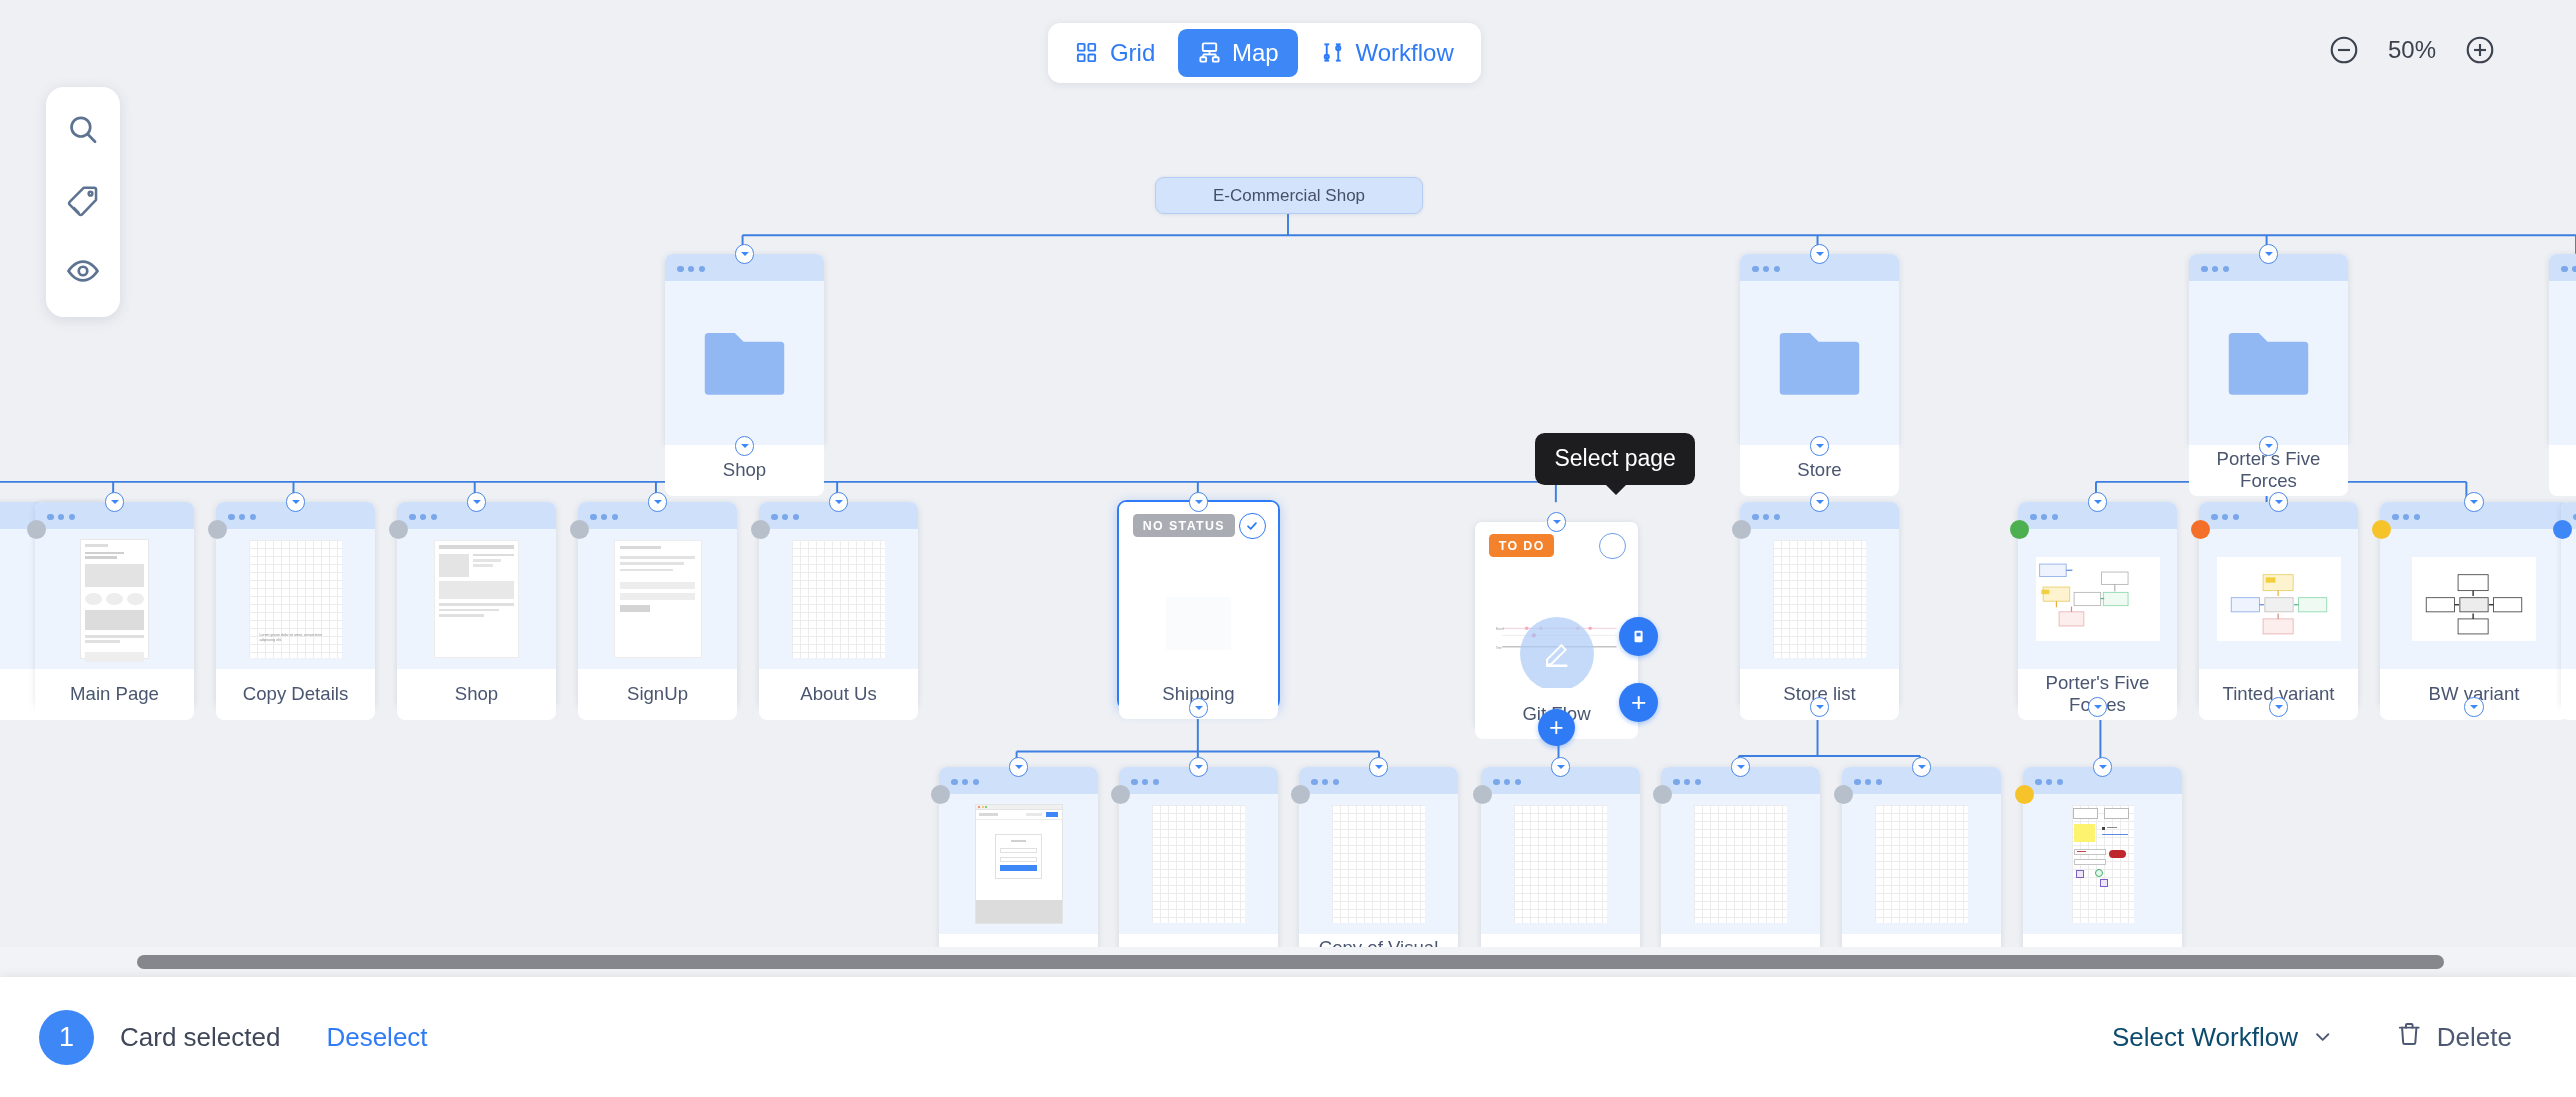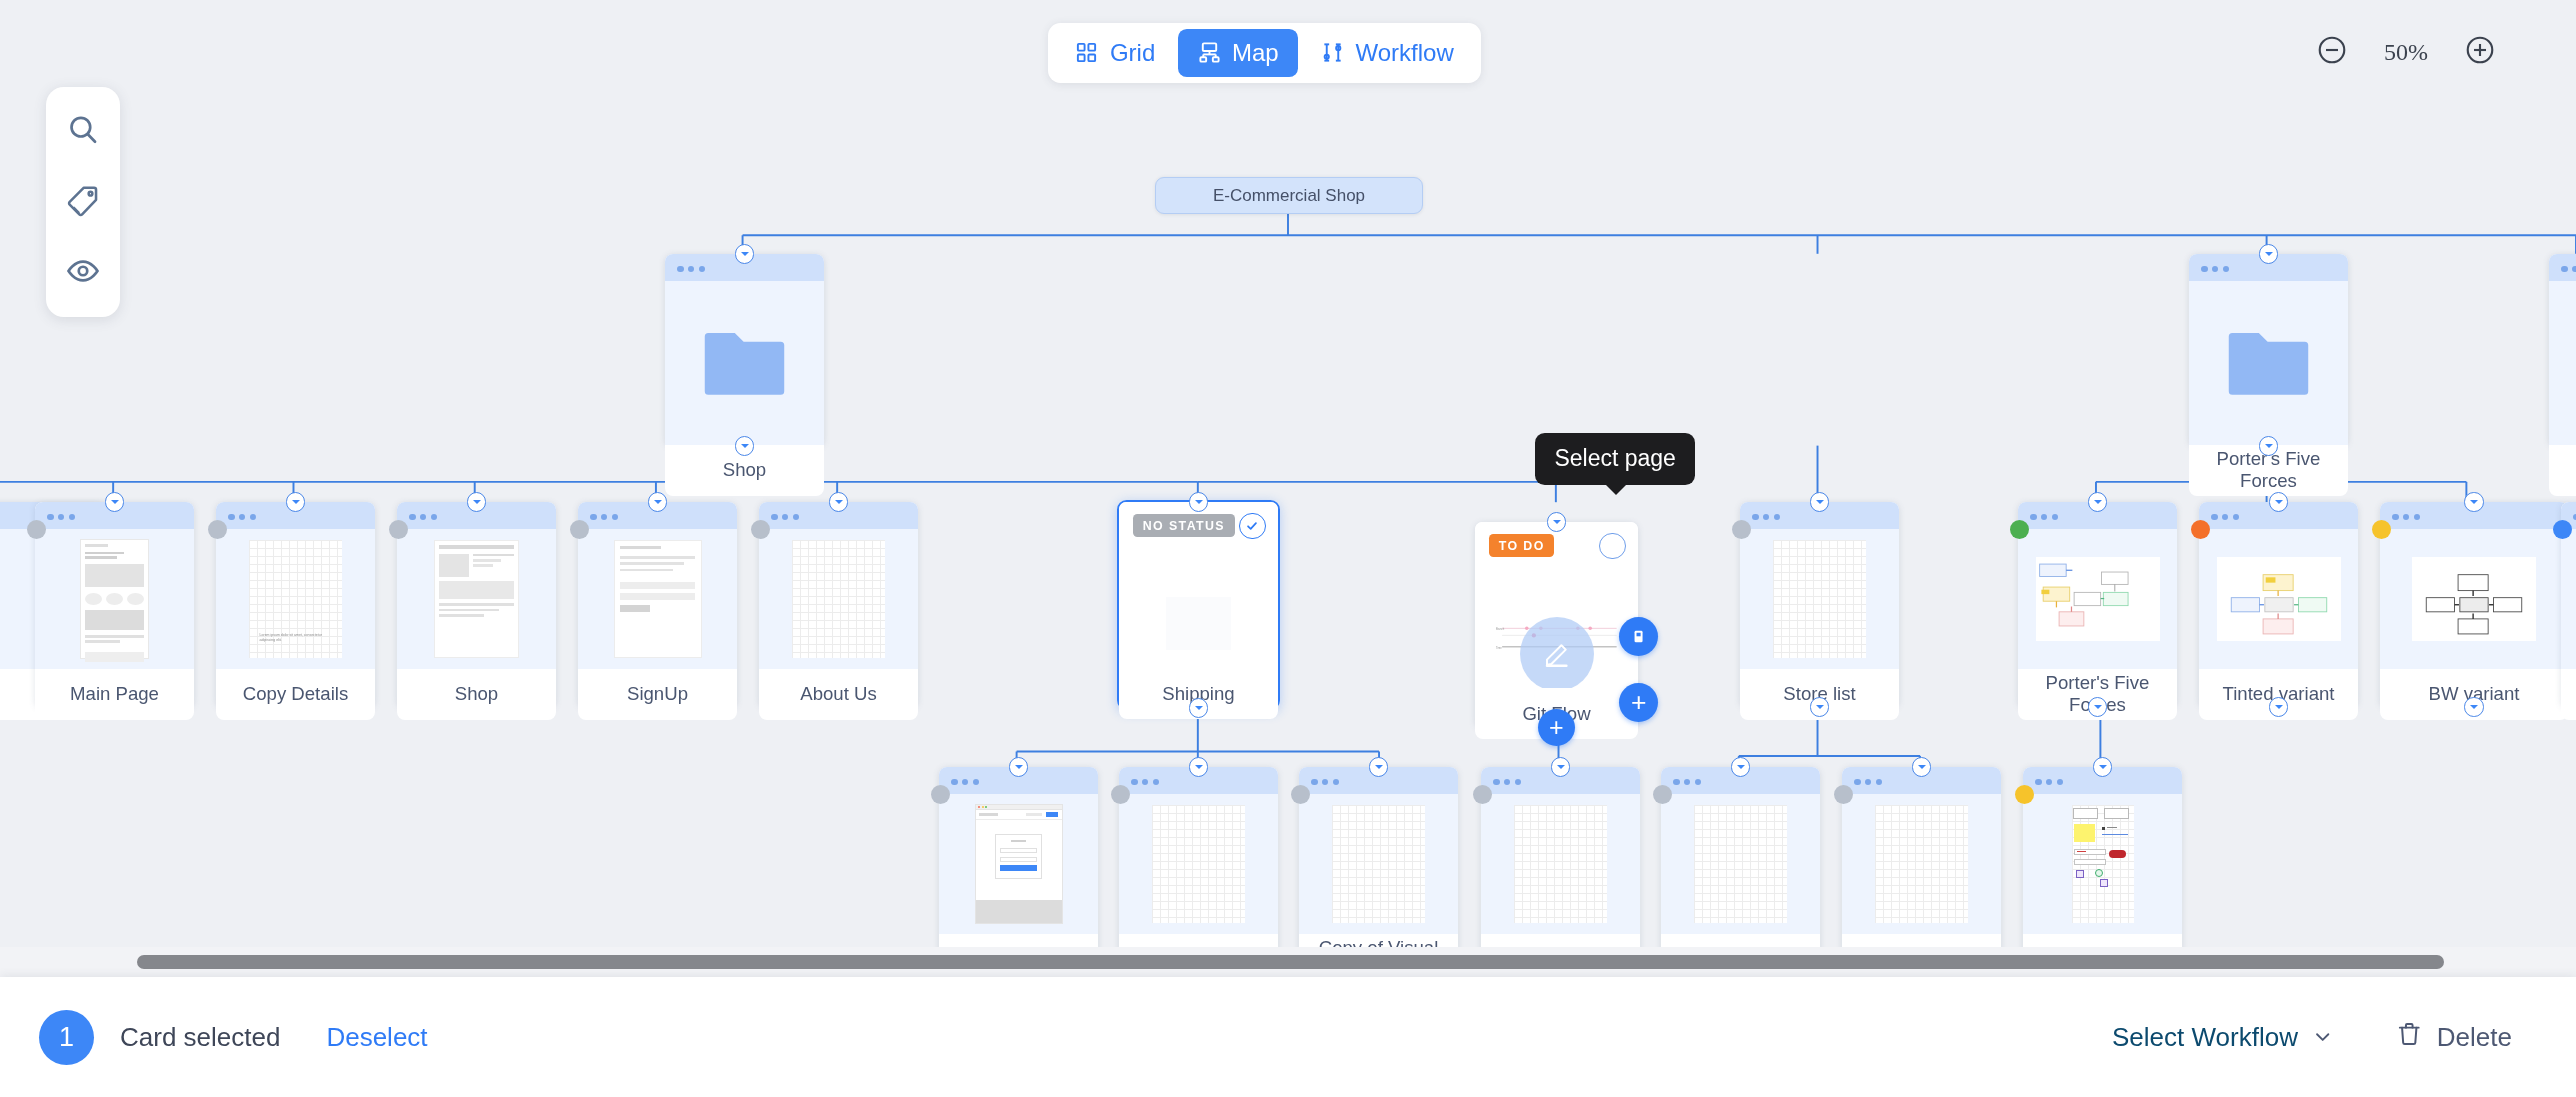--- a/index.html
+++ b/index.html
@@ -35,21 +35,21 @@
     font-size: 24px; color: #2f7bf6; cursor: pointer;
     white-space: nowrap; background: transparent; border: 0;
     font-family: "Liberation Sans", sans-serif;
   }
   .viewbtn.active { background: #3d87f7; color: #ffffff; }
   .viewbtn svg { display: block; }
 
   
   .zoomctl {
     position: absolute; right: 80px; top: 34px;
-    display: flex; align-items: flex-end; gap: 29px; z-index: 40; font-family: Liberation Serif, serif;
+    display: flex; align-items: center; gap: 23px; z-index: 40;
   }
   .zbtn { width: 32px; height: 32px; cursor: pointer; }
   .zlabel { font-size: 24px; color: #3b424e; min-width: 58px; text-align: center; }
 
   
   .rail {
     position: absolute; left: 46px; top: 87px;
     width: 74px; background: #fff; border-radius: 17.7px;
     box-shadow: 0 2.7px 12.4px rgba(60,70,90,.13);
     display: flex; flex-direction: column; align-items: center;
@@ -282,20 +282,33 @@
       </div>
       <div class="thumb">
         <svg width="83" height="64" viewBox="0 0 94 72">
           <path d="M2 6 a4 4 0 0 1 4-4 h30 l10 10 h42 a4 4 0 0 1 4 4 v52 a4 4 0 0 1-4 4 H6 a4 4 0 0 1-4-4 Z" fill="#92b8f4"></path>
         </svg>
       </div>
       <div class="cname">Shop</div>
       <div class="handle bot"></div>
     </div>
 
+    <div class="card folder" style="left:1740px; top:254px; width:159px; height:192px;">
+      <div class="handle top"></div>
+      <div class="chrome">
+        <span class="dotrow"><i></i><i></i><i></i></span>
+      </div>
+      <div class="thumb">
+        <svg width="83" height="64" viewBox="0 0 94 72">
+          <path d="M2 6 a4 4 0 0 1 4-4 h30 l10 10 h42 a4 4 0 0 1 4 4 v52 a4 4 0 0 1-4 4 H6 a4 4 0 0 1-4-4 Z" fill="#92b8f4"></path>
+        </svg>
+      </div>
+      <div class="cname">Store</div>
+      <div class="handle bot"></div>
+    </div>
 
     <div class="card folder" style="left:2189px; top:254px; width:159px; height:192px;">
       <div class="handle top"></div>
       <div class="chrome">
         <span class="dotrow"><i></i><i></i><i></i></span>
       </div>
       <div class="thumb">
         <svg width="83" height="64" viewBox="0 0 94 72">
           <path d="M2 6 a4 4 0 0 1 4-4 h30 l10 10 h42 a4 4 0 0 1 4 4 v52 a4 4 0 0 1-4 4 H6 a4 4 0 0 1-4-4 Z" fill="#92b8f4"></path>
         </svg>

